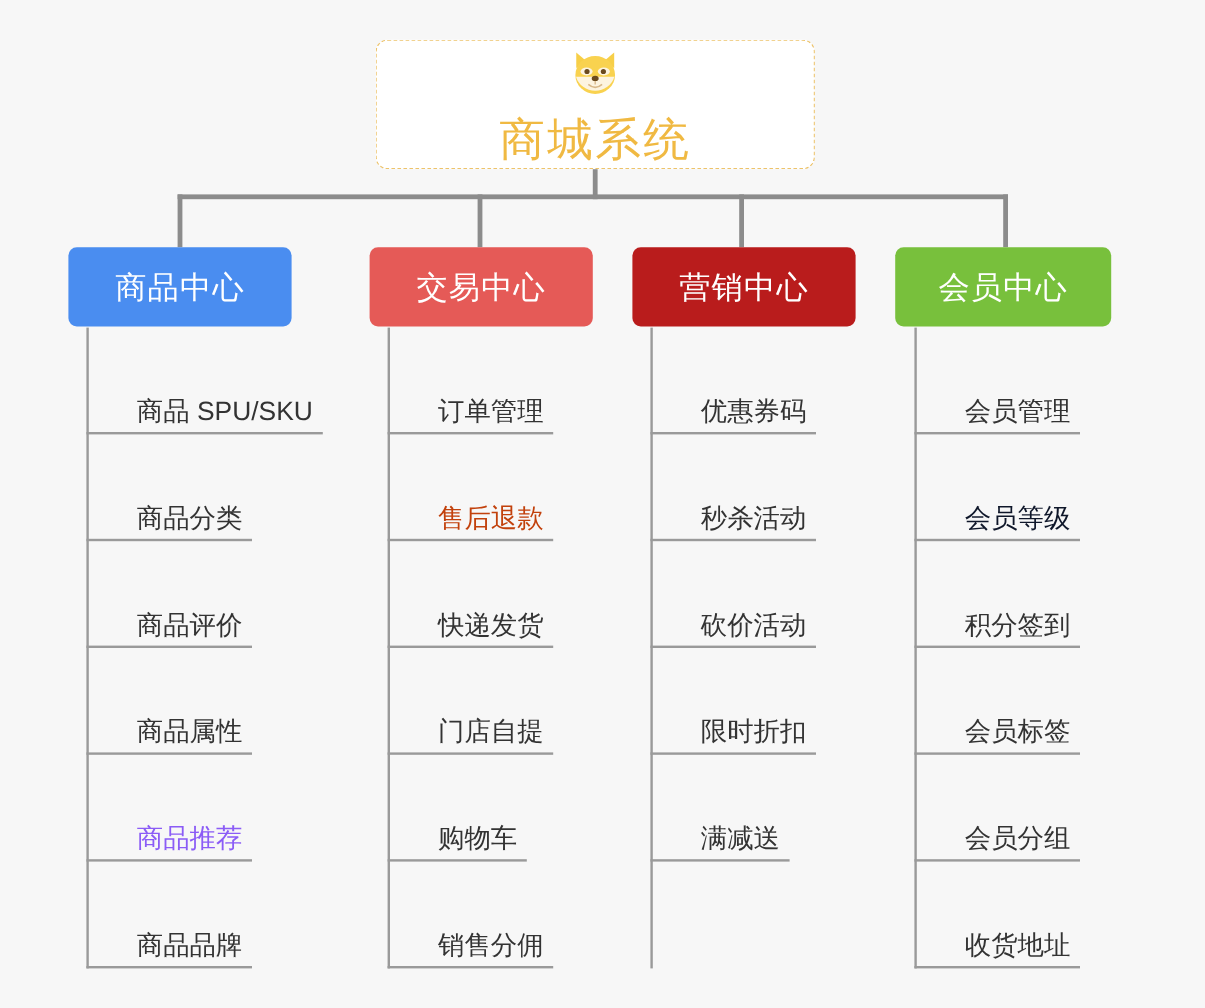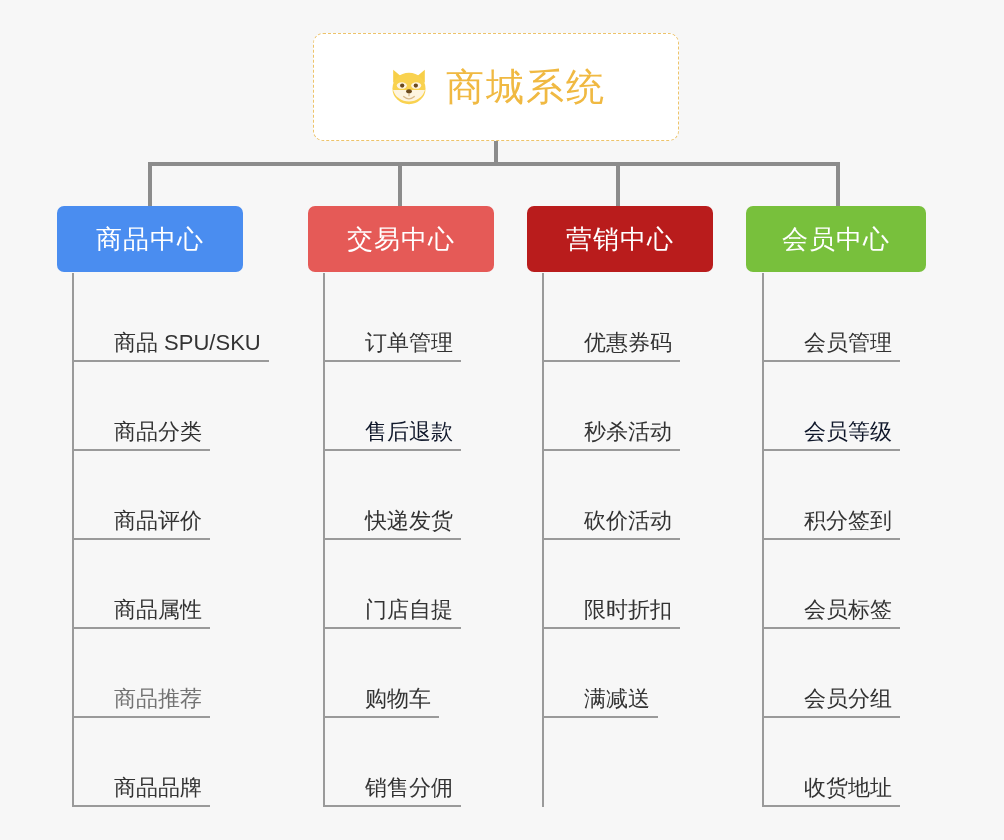--- a/index.html
+++ b/index.html
@@ -27,20 +27,21 @@
     width: 366px;
     height: 108px;
     box-sizing: border-box;
     background: #ffffff;
     border: 1px dashed #edc36a;
     border-radius: 10px;
     display: flex;
     align-items: center;
     justify-content: center;
     gap: 14px;
+    flex-direction: column;
   }
   .root-title {
     font-size: 38px;
     color: #f0b942;
     letter-spacing: 2px;
     line-height: 1;
     white-space: nowrap;
   }
   .shiba {
     width: 46px;
@@ -159,37 +160,37 @@
       </div>
     <div class="leaf">
         <span class="leaf-inner" style="color: rgb(51, 51, 51);">商品评价</span>
         <span class="leaf-underline" style="background: rgb(154, 154, 154); width: 138px; bottom: 0px;"></span>
       </div>
     <div class="leaf">
         <span class="leaf-inner" style="color: rgb(51, 51, 51);">商品属性</span>
         <span class="leaf-underline" style="background: rgb(154, 154, 154); width: 138px; bottom: 0px;"></span>
       </div>
     <div class="leaf">
-        <span class="leaf-inner" style="color: #737373;">商品推荐</span>
+        <span class="leaf-inner" style="color: #8b5cf6;">商品推荐</span>
         <span class="leaf-underline" style="background: rgb(154, 154, 154); width: 138px; bottom: 0px;"></span>
       </div>
     <div class="leaf">
         <span class="leaf-inner" style="color: rgb(51, 51, 51);">商品品牌</span>
         <span class="leaf-underline" style="background: rgb(154, 154, 154); width: 138px; bottom: 0px;"></span>
       </div>
   </div>
 
   <div class="leaf-col" style="left:323px;">
     <div class="spine" style="background: rgb(154, 154, 154); height: 534px;"></div>
     <div class="leaf">
         <span class="leaf-inner" style="color: rgb(51, 51, 51);">订单管理</span>
         <span class="leaf-underline" style="background: rgb(154, 154, 154); width: 138px; bottom: 0px;"></span>
       </div>
     <div class="leaf">
-        <span class="leaf-inner" style="color: #0f172a; text-align: right;">售后退款</span>
+        <span class="leaf-inner" style="color: #c2410c; text-align: right;">售后退款</span>
         <span class="leaf-underline" style="background: rgb(154, 154, 154); width: 138px; bottom: 0px;"></span>
       </div>
     <div class="leaf">
         <span class="leaf-inner" style="color: rgb(51, 51, 51);">快递发货</span>
         <span class="leaf-underline" style="background: rgb(154, 154, 154); width: 138px; bottom: 0px;"></span>
       </div>
     <div class="leaf">
         <span class="leaf-inner" style="color: rgb(51, 51, 51);">门店自提</span>
         <span class="leaf-underline" style="background: rgb(154, 154, 154); width: 138px; bottom: 0px;"></span>
       </div>

